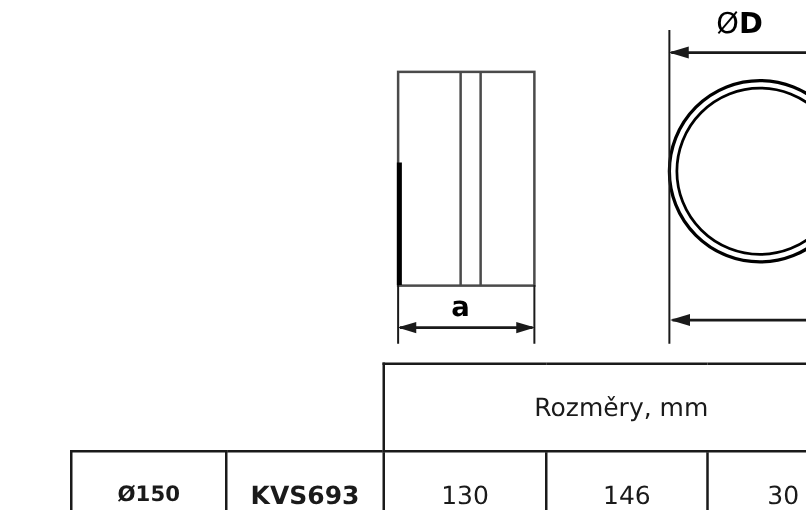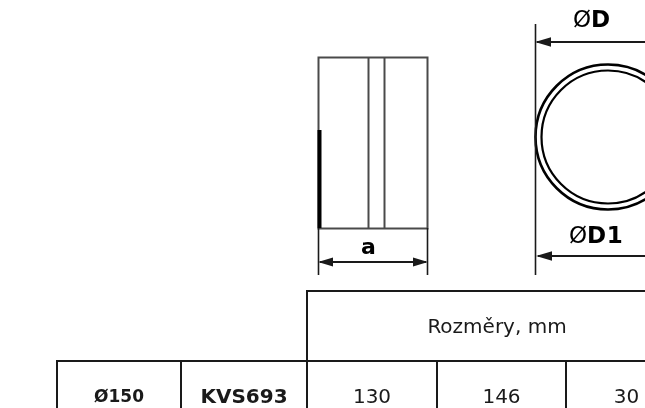--- a/index.html
+++ b/index.html
@@ -149,23 +149,20 @@
       <line x1="490" y1="256" x2="623" y2="256" stroke="#1a1a1a" stroke-width="2.2"></line>
       <polygon points="488,256 504,251.2 504,260.8" fill="#1a1a1a"></polygon>
       <polygon points="625,256 609,251.2 609,260.8" fill="#1a1a1a"></polygon>
     </g>
   </svg>
 
   <div class="dim-label" id="label-d">
     <span class="dia">Ø</span><span class="sym">D</span>
   </div>
 
-  <div class="dim-label" id="label-d1">
-    <span class="dia">Ø</span><span class="sym">D1</span>
-  </div>
 
   <div class="dim-label" id="label-a">a</div>
 
   <table id="spec-table">
     <colgroup>
       <col style="width:124px">
       <col style="width:126px">
       <col style="width:130px">
       <col style="width:129px">
       <col style="width:121px">

